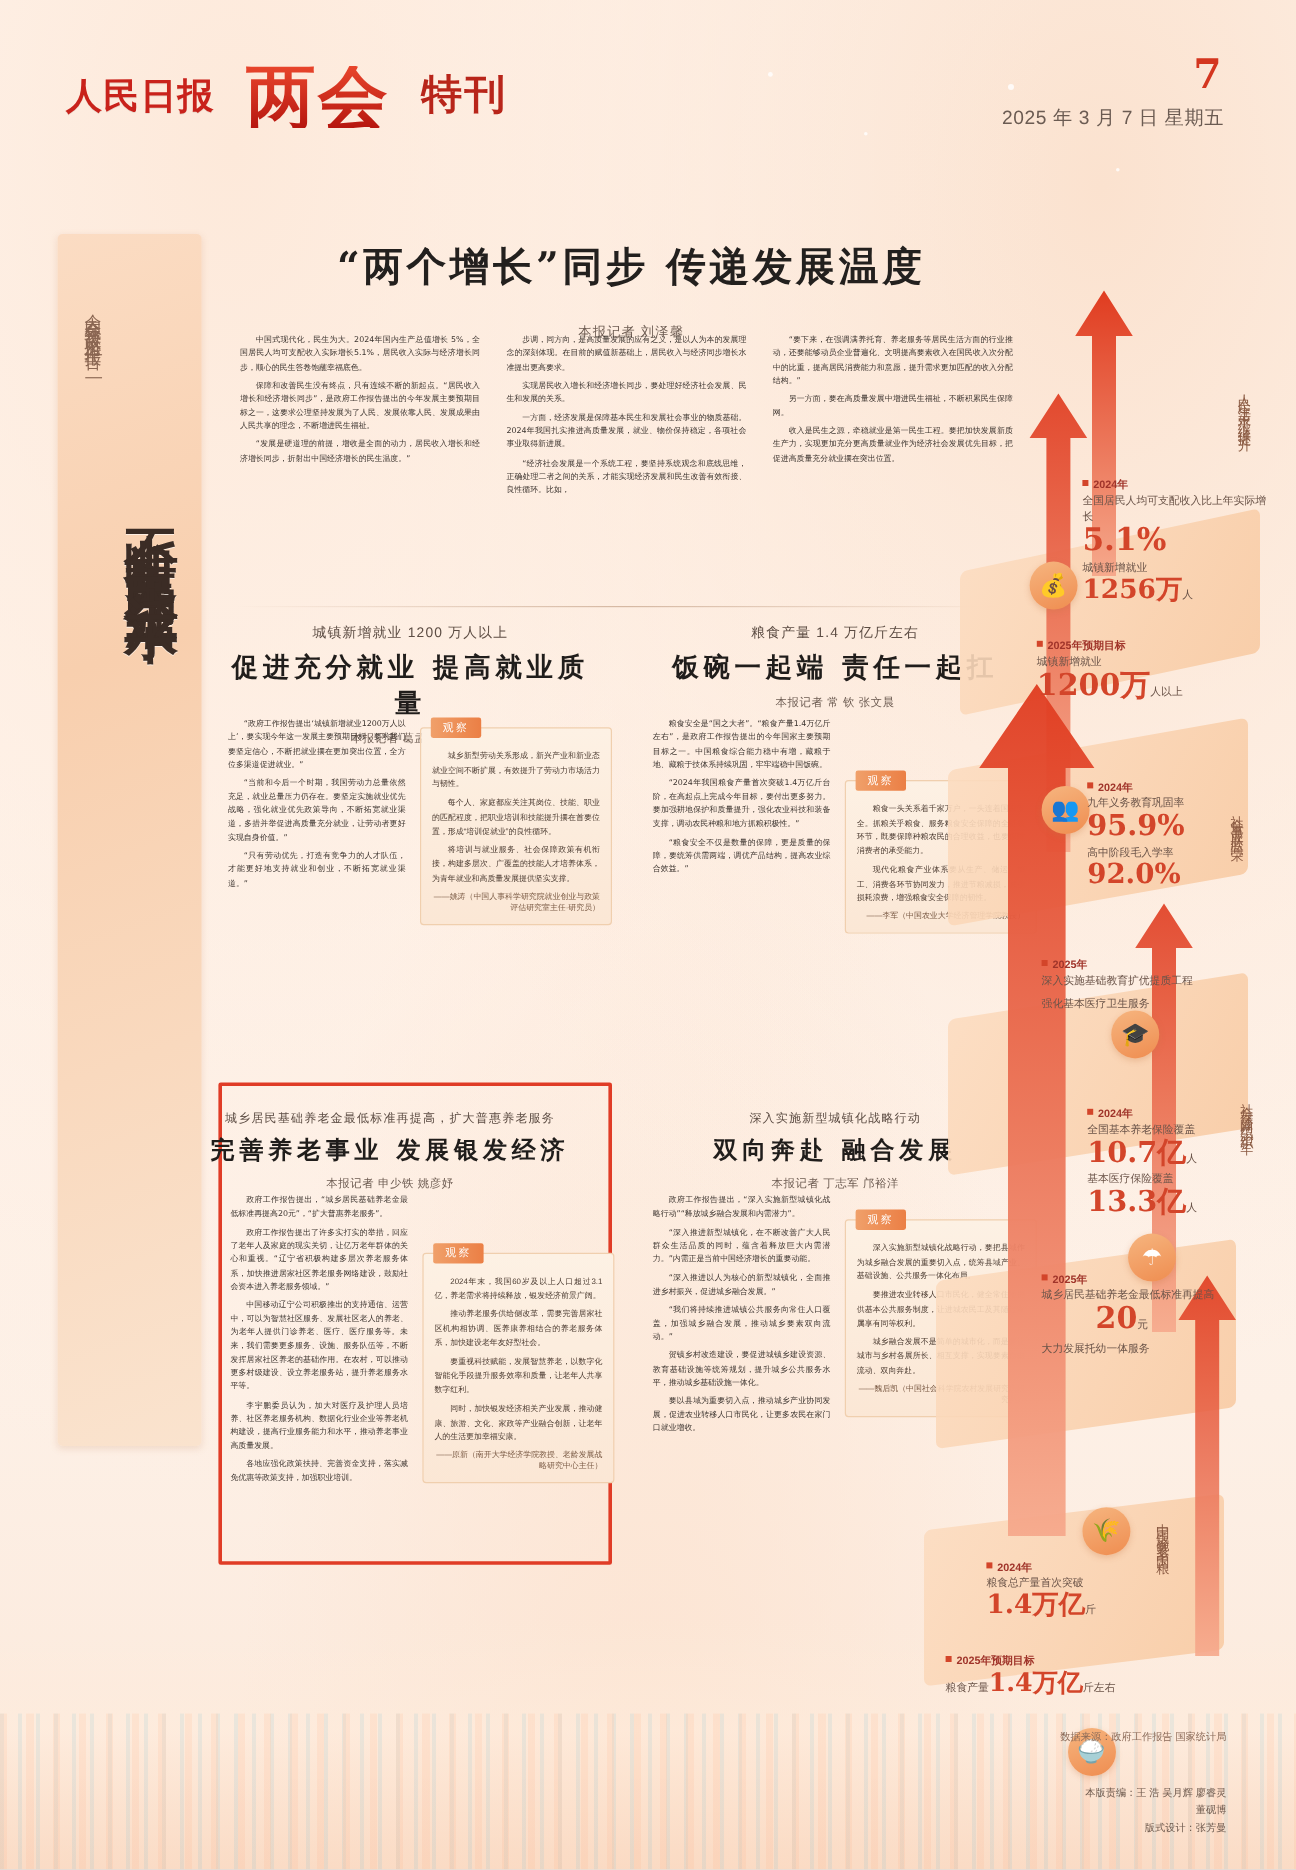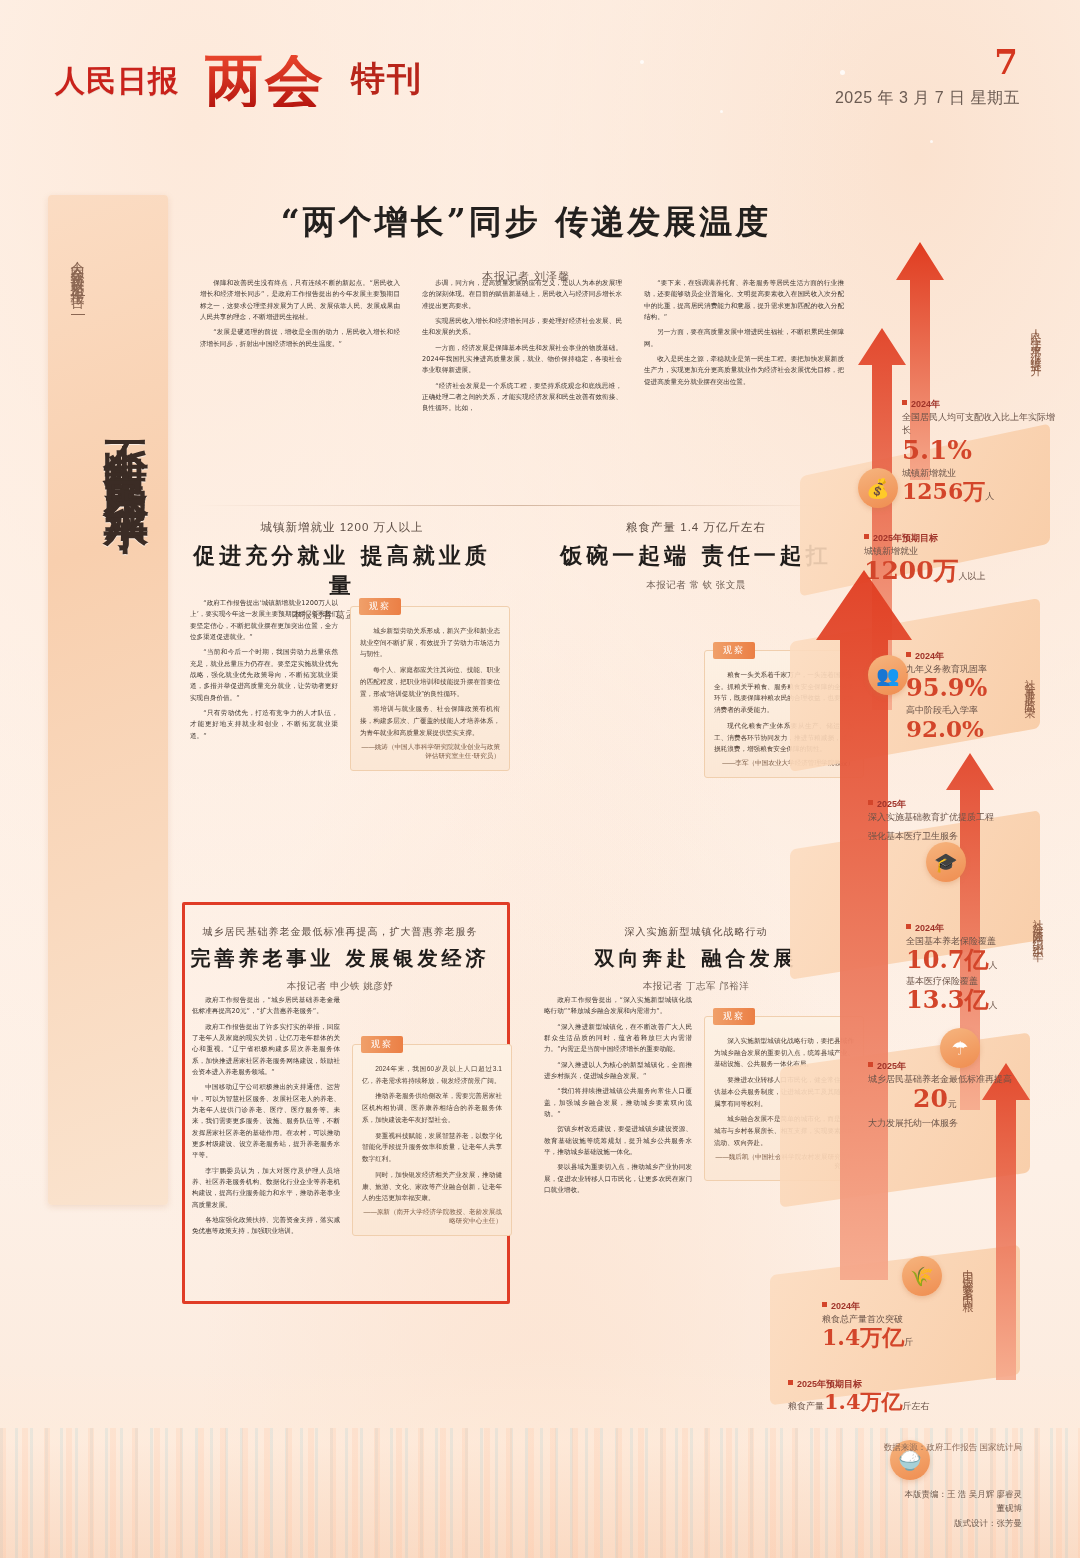--- a/index.html
+++ b/index.html
@@ -106,20 +106,21 @@
   <div class="pdate">2025 年 3 月 7 日  星期五</div>
 
   <div class="leftband"></div>
   <div class="band-sub">会内会外热议政府工作报告——</div>
   <div class="band-main">不断提高人民生活水平</div>
 
   <div class="headline">“两个增长”同步    传递发展温度</div>
   <div class="byline" style="position:absolute;left:196px;top:255px;width:660px;">本报记者   刘泽馨</div>
 
   <div class="col" id="lead0" style="left:200px;top:278px;width:200px;">
+      <p>中国式现代化，民生为大。2024年国内生产总值增长 5%，全国居民人均可支配收入实际增长5.1%，居民收入实际与经济增长同步，顺心的民生答卷饱蘸幸福底色。</p>
       <p>保障和改善民生没有终点，只有连续不断的新起点。“居民收入增长和经济增长同步”，是政府工作报告提出的今年发展主要预期目标之一，这要求公理坚持发展为了人民、发展依靠人民、发展成果由人民共享的理念，不断增进民生福祉。</p>
       <p>“发展是硬道理的前提，增收是全面的动力，居民收入增长和经济增长同步，折射出中国经济增长的民生温度。”</p>
     </div>
   <div class="col" id="lead1" style="left:422px;top:278px;width:200px;">
       <p>步调，同方向，是高质量发展的应有之义，是以人为本的发展理念的深刻体现。在目前的赋值新基础上，居民收入与经济同步增长水准提出更高要求。</p>
       <p>实现居民收入增长和经济增长同步，要处理好经济社会发展、民生和发展的关系。</p>
       <p>一方面，经济发展是保障基本民生和发展社会事业的物质基础。2024年我国扎实推进高质量发展，就业、物价保持稳定，各项社会事业取得新进展。</p>
       <p>“经济社会发展是一个系统工程，要坚持系统观念和底线思维，正确处理二者之间的关系，才能实现经济发展和民生改善有效衔接、良性循环。比如，</p>
     </div>
   <div class="col" id="lead2" style="left:644px;top:278px;width:200px;">
@@ -148,31 +149,36 @@
         <p>将培训与就业服务、社会保障政策有机衔接，构建多层次、广覆盖的技能人才培养体系，为青年就业和高质量发展提供坚实支撑。</p>
       </div>
     <div class="qsign">——姚涛（中国人事科学研究院就业创业与政策评估研究室主任·研究员）</div>
   </div>
 
   <div style="position:absolute;left:540px;top:520px;width:312px;">
     <div class="sec-kicker">粮食产量 1.4 万亿斤左右</div>
     <div class="sec-title">饭碗一起端    责任一起扛</div>
     <div class="sec-byline">本报记者   常   钦   张文晨</div>
   </div>
+  <div class="col" id="sec1text" style="left:544px;top:598px;width:148px;">
+      <p>粮食安全是“国之大者”。“粮食产量1.4万亿斤左右”，是政府工作报告提出的今年国家主要预期目标之一。中国粮食综合能力稳中有增，藏粮于地、藏粮于技体系持续巩固，牢牢端稳中国饭碗。</p>
+      <p>“2024年我国粮食产量首次突破1.4万亿斤台阶，在高起点上完成今年目标，要付出更多努力。要加强耕地保护和质量提升，强化农业科技和装备支撑，调动农民种粮和地方抓粮积极性。”</p>
+      <p>“粮食安全不仅是数量的保障，更是质量的保障，要统筹供需两端，调优产品结构，提高农业综合效益。”</p>
+    </div>
   <div class="qbox" id="sec1quote" style="position:absolute;left:704px;top:650px;width:140px;">
     <span class="qtag">观察</span>
     <div class="t">
         <p>粮食一头关系着千家万户，一头连着国家安全。抓粮关乎粮食、服务粮食安全保障的全链条环节，既要保障种粮农民的合理收益，也要保障消费者的承受能力。</p>
         <p>现代化粮食产业体系要从生产、储运、加工、消费各环节协同发力，推进节粮减损，减少损耗浪费，增强粮食安全保障的韧性。</p>
       </div>
     <div class="qsign">——李军（中国农业大学经济管理学院教授）</div>
   </div>
 
   <div class="redbox" style="left:182px;top:902px;width:322px;height:396px;"></div>
-  <div style="position:absolute;left:183px;top:925px;width:314px;">
+  <div style="position:absolute;left:168px;top:925px;width:314px;">
     <div class="sec-kicker" style="font-size:10px;">城乡居民基础养老金最低标准再提高，扩大普惠养老服务</div>
     <div class="sec-title" style="font-size:20px;">完善养老事业    发展银发经济</div>
     <div class="sec-byline">本报记者   申少铁   姚彦妤</div>
   </div>
   <div class="col" id="sec2text" style="left:192px;top:995px;width:148px;">
       <p>政府工作报告提出，“城乡居民基础养老金最低标准再提高20元”，“扩大普惠养老服务”。</p>
       <p>政府工作报告提出了许多实打实的举措，回应了老年人及家庭的现实关切，让亿万老年群体的关心和重视。“辽宁省积极构建多层次养老服务体系，加快推进居家社区养老服务网络建设，鼓励社会资本进入养老服务领域。”</p>
       <p>中国移动辽宁公司积极推出的支持通信、运营中，可以为智慧社区服务、发展社区老人的养老、为老年人提供门诊养老、医疗、医疗服务等。未来，我们需要更多服务、设施、服务队伍等，不断发挥居家社区养老的基础作用。在农村，可以推动更多村级建设、设立养老服务站，提升养老服务水平等。</p>
       <p>李宇鹏委员认为，加大对医疗及护理人员培养、社区养老服务机构、数据化行业企业等养老机构建设，提高行业服务能力和水平，推动养老事业高质量发展。</p>
       <p>各地应强化政策扶持、完善资金支持，落实减免优惠等政策支持，加强职业培训。</p>

